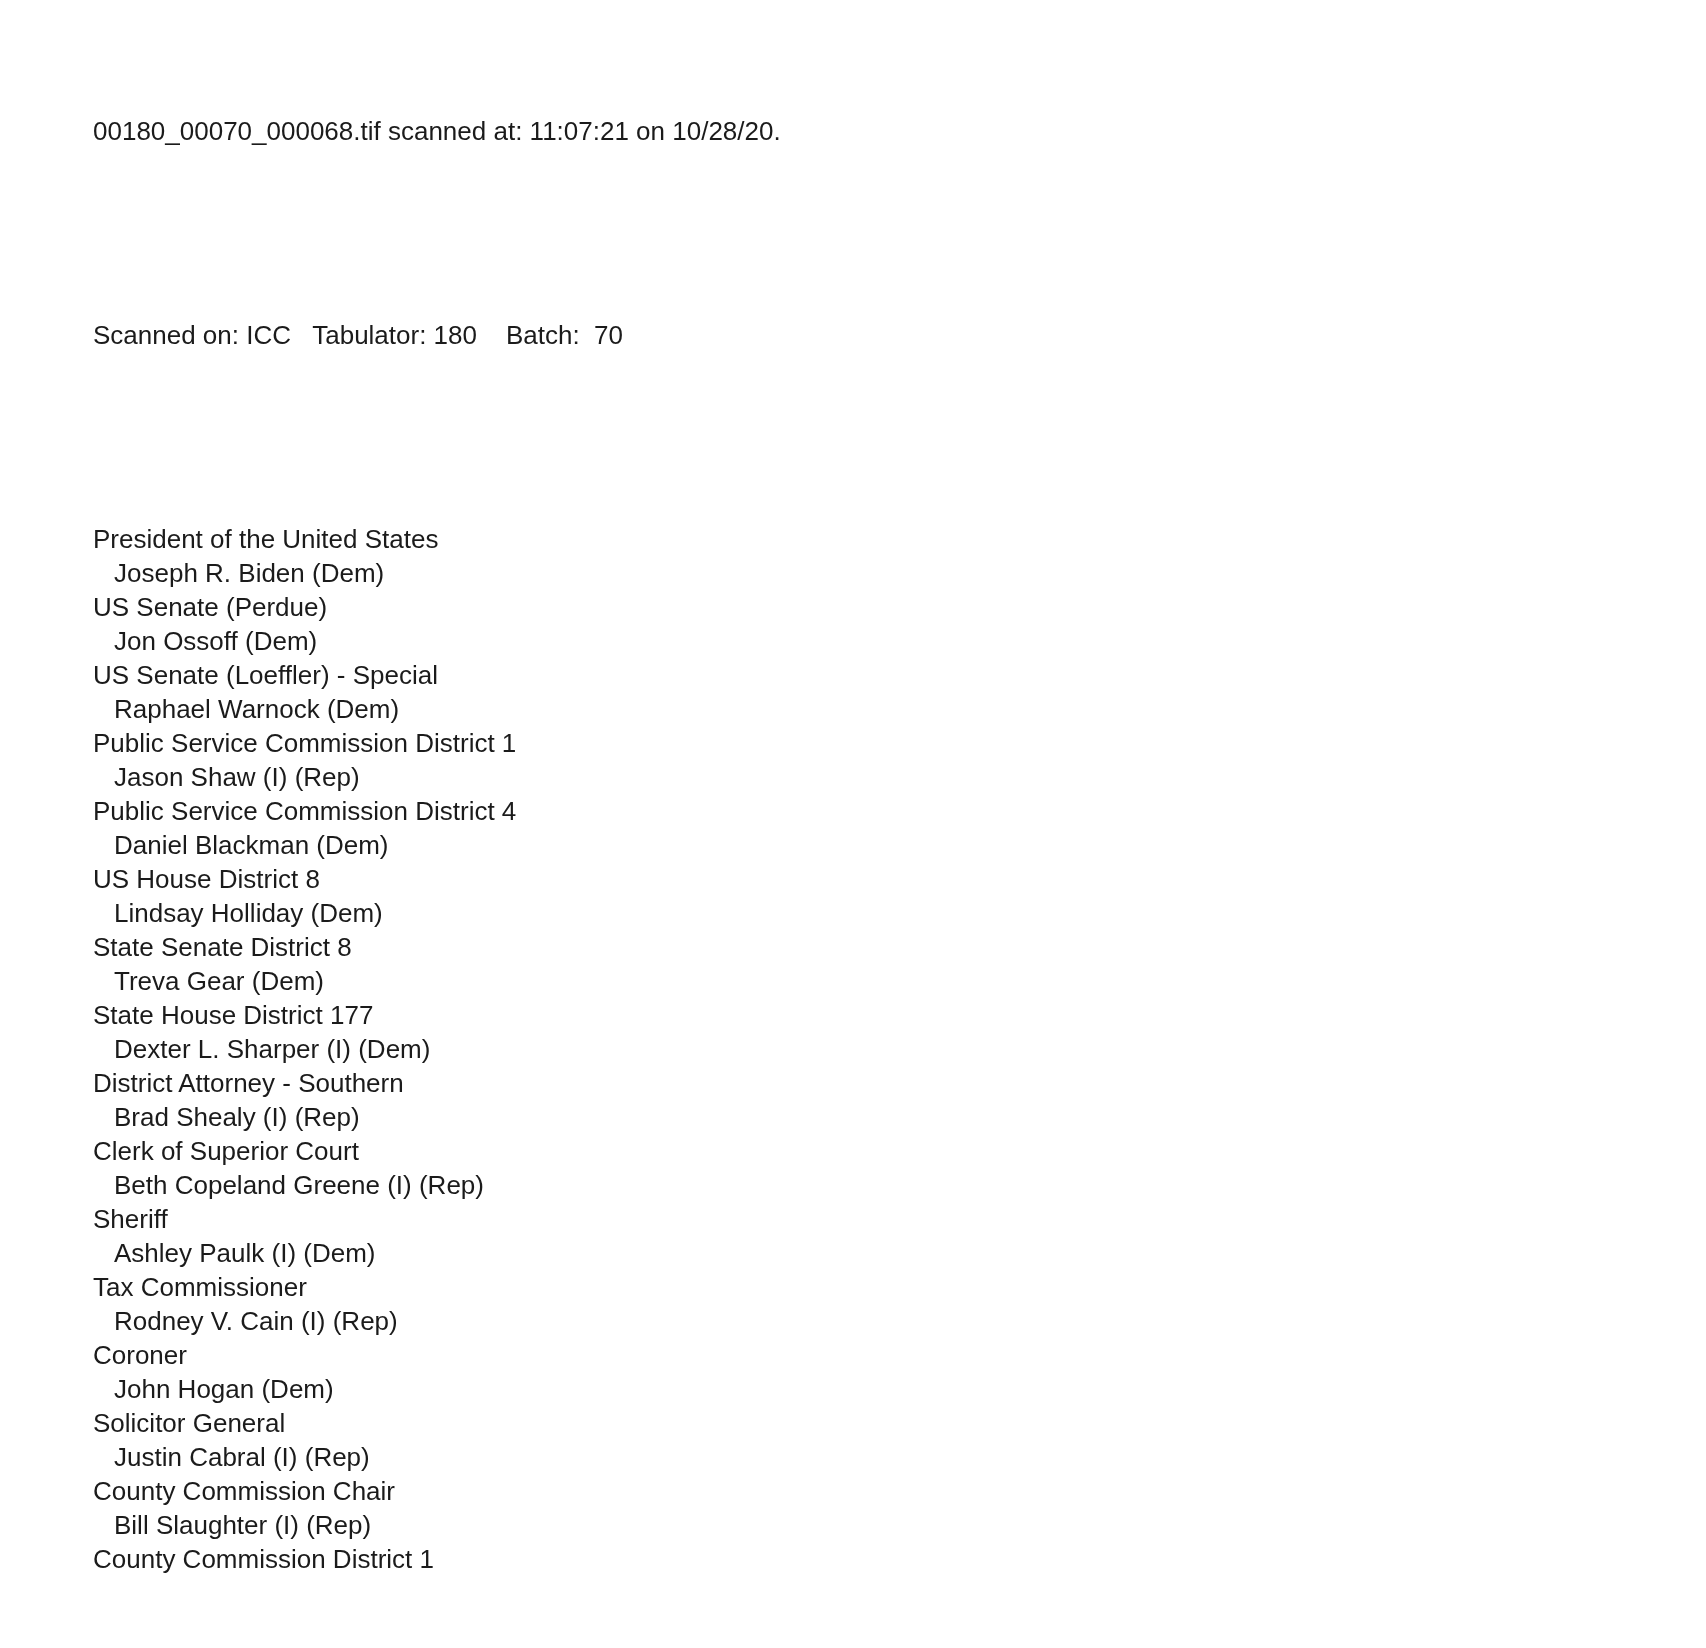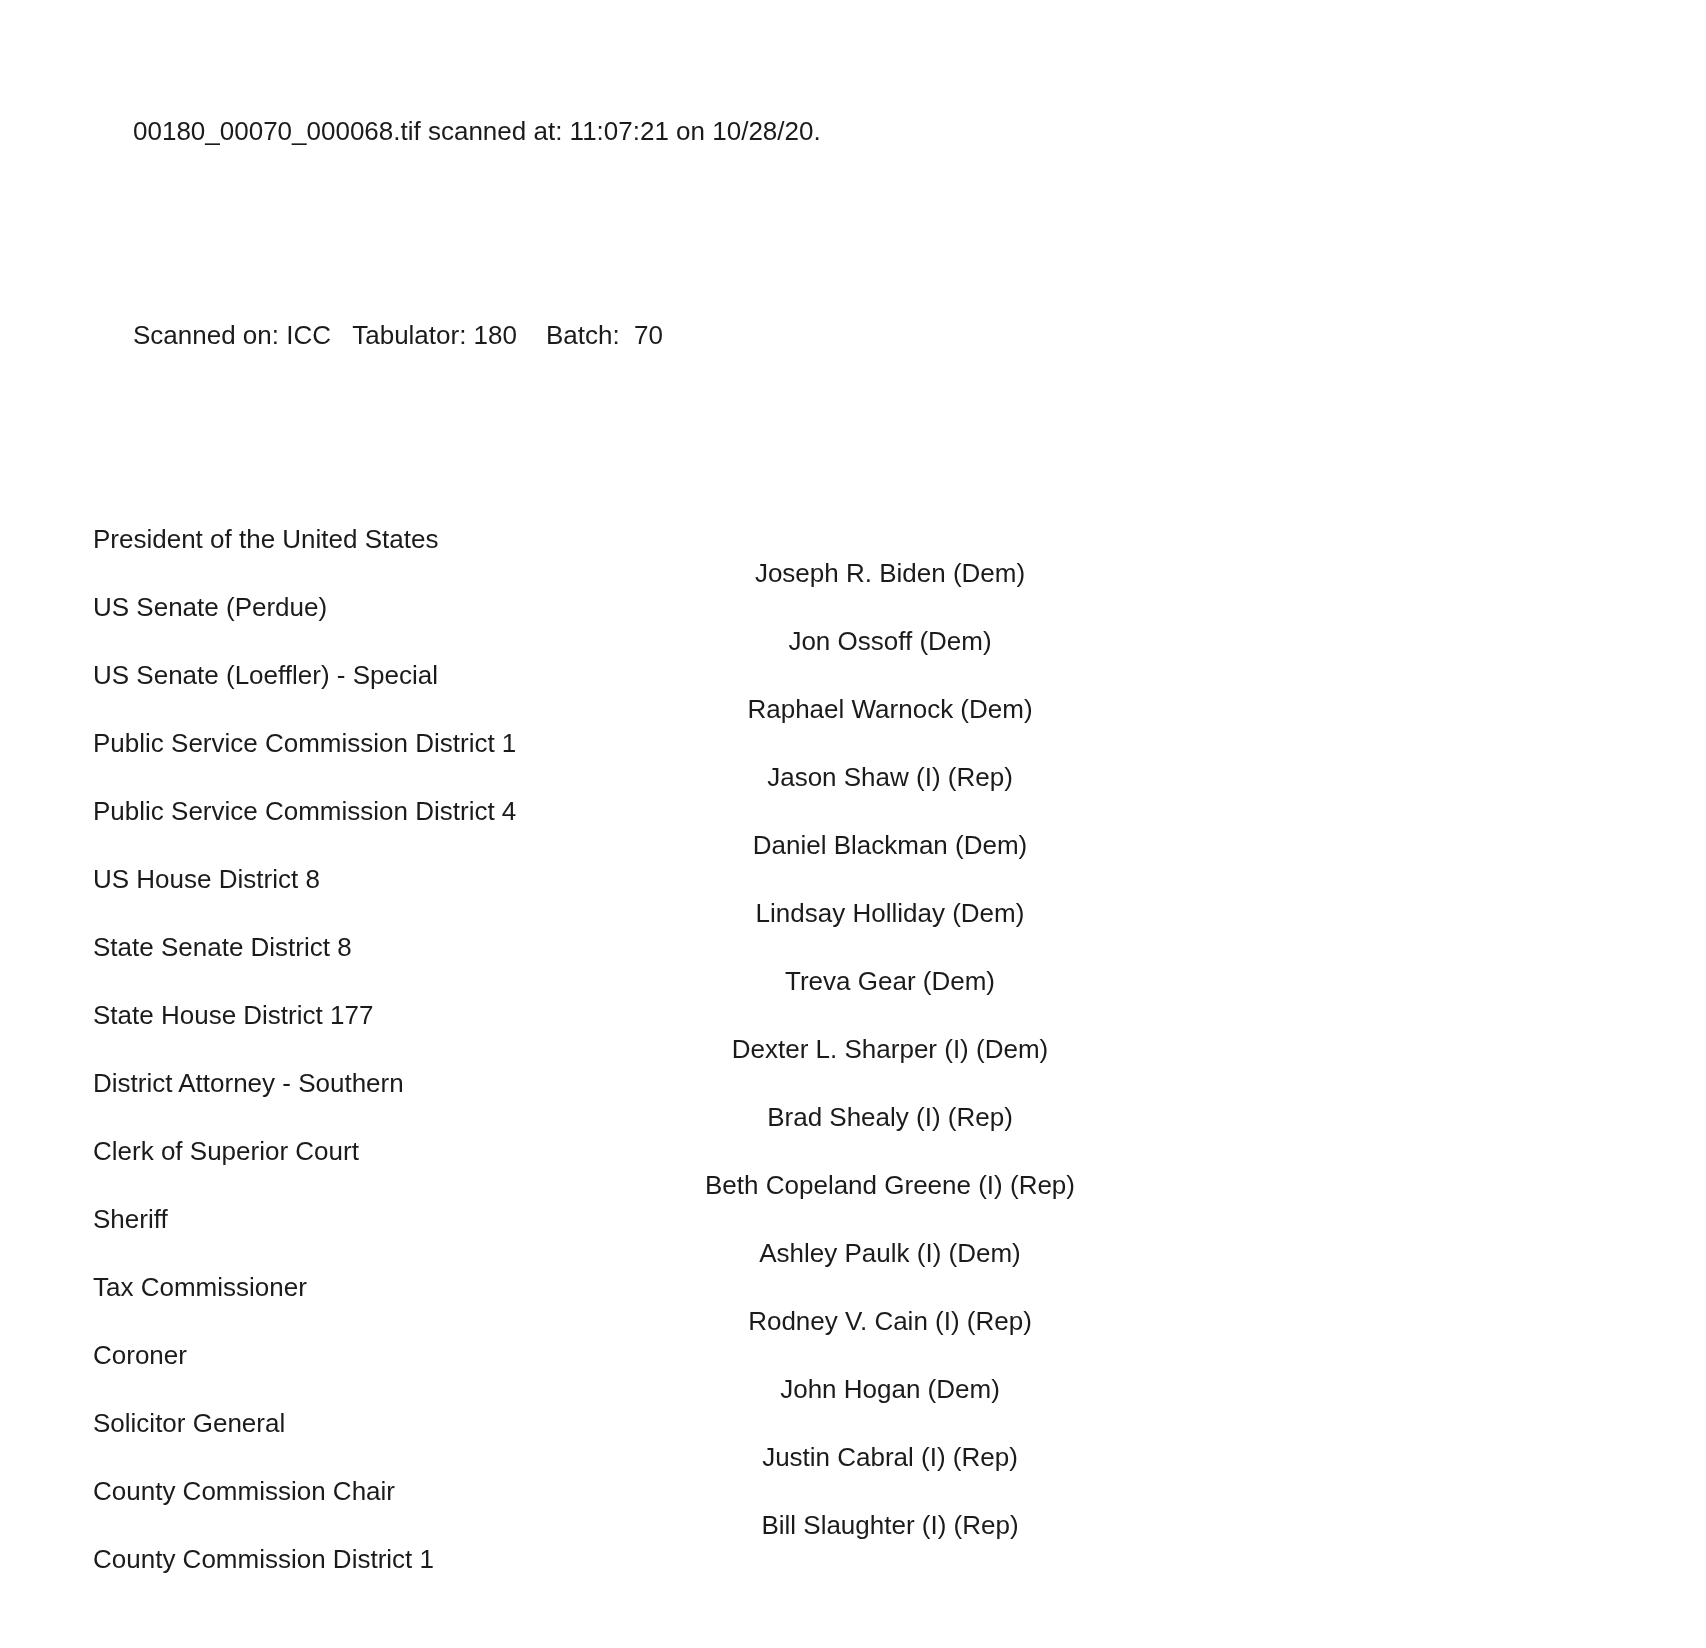--- a/index.html
+++ b/index.html
@@ -19,32 +19,30 @@
     top: 46px;
     left: 93px;
     right: 40px;
     color: #1b1b1b;
     font-size: 26px;
     line-height: 34px;
     white-space: pre-wrap;
   }
   .line {
     min-height: 34px;
-    margin-left: 40px;
   }
   .blank-line {
     height: 34px;
   }
   .contest-title {
     min-height: 34px;
   }
   .contest-selection {
     min-height: 34px;
     padding-left: 21px;
-    text-align: center;
   }
 </style>
 </head>
 <body>
 
 <div class="page">
   <div class="line">00180_00070_000068.tif scanned at: 11:07:21 on 10/28/20.</div>
   <div class="blank-line"></div>
   <div class="line">Scanned on: ICC   Tabulator: 180    Batch:  70</div>
   <div class="blank-line"></div>

